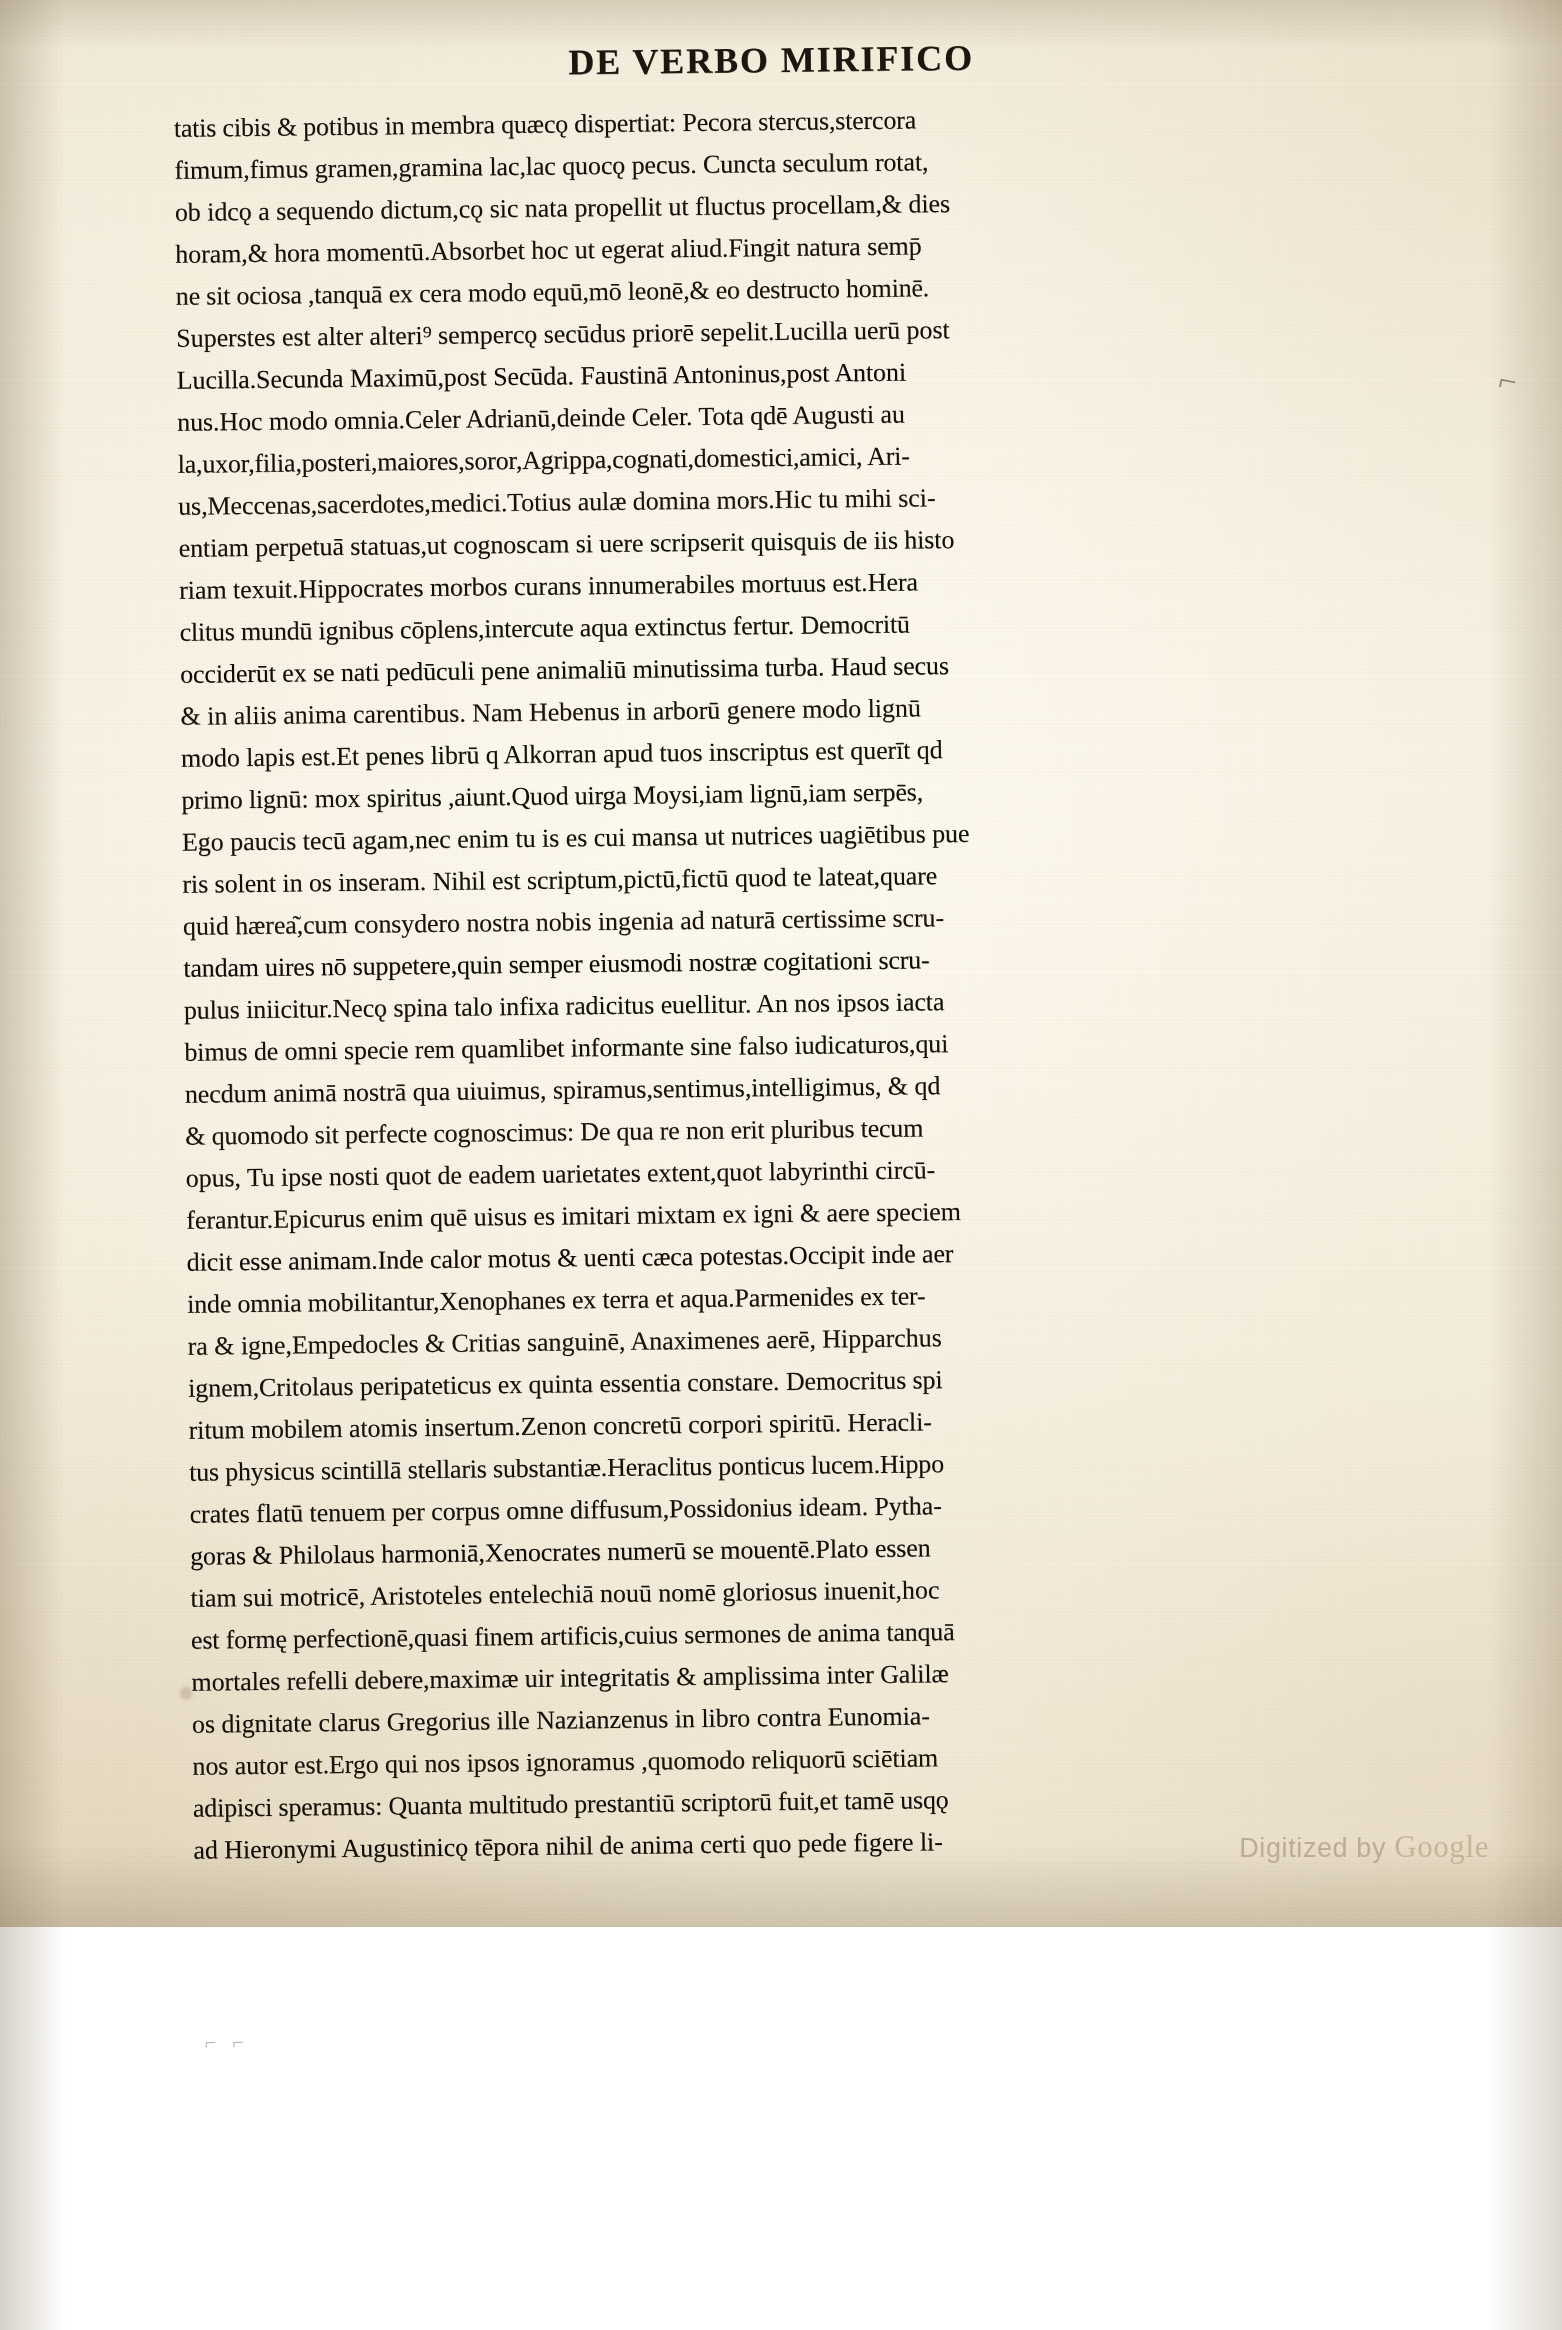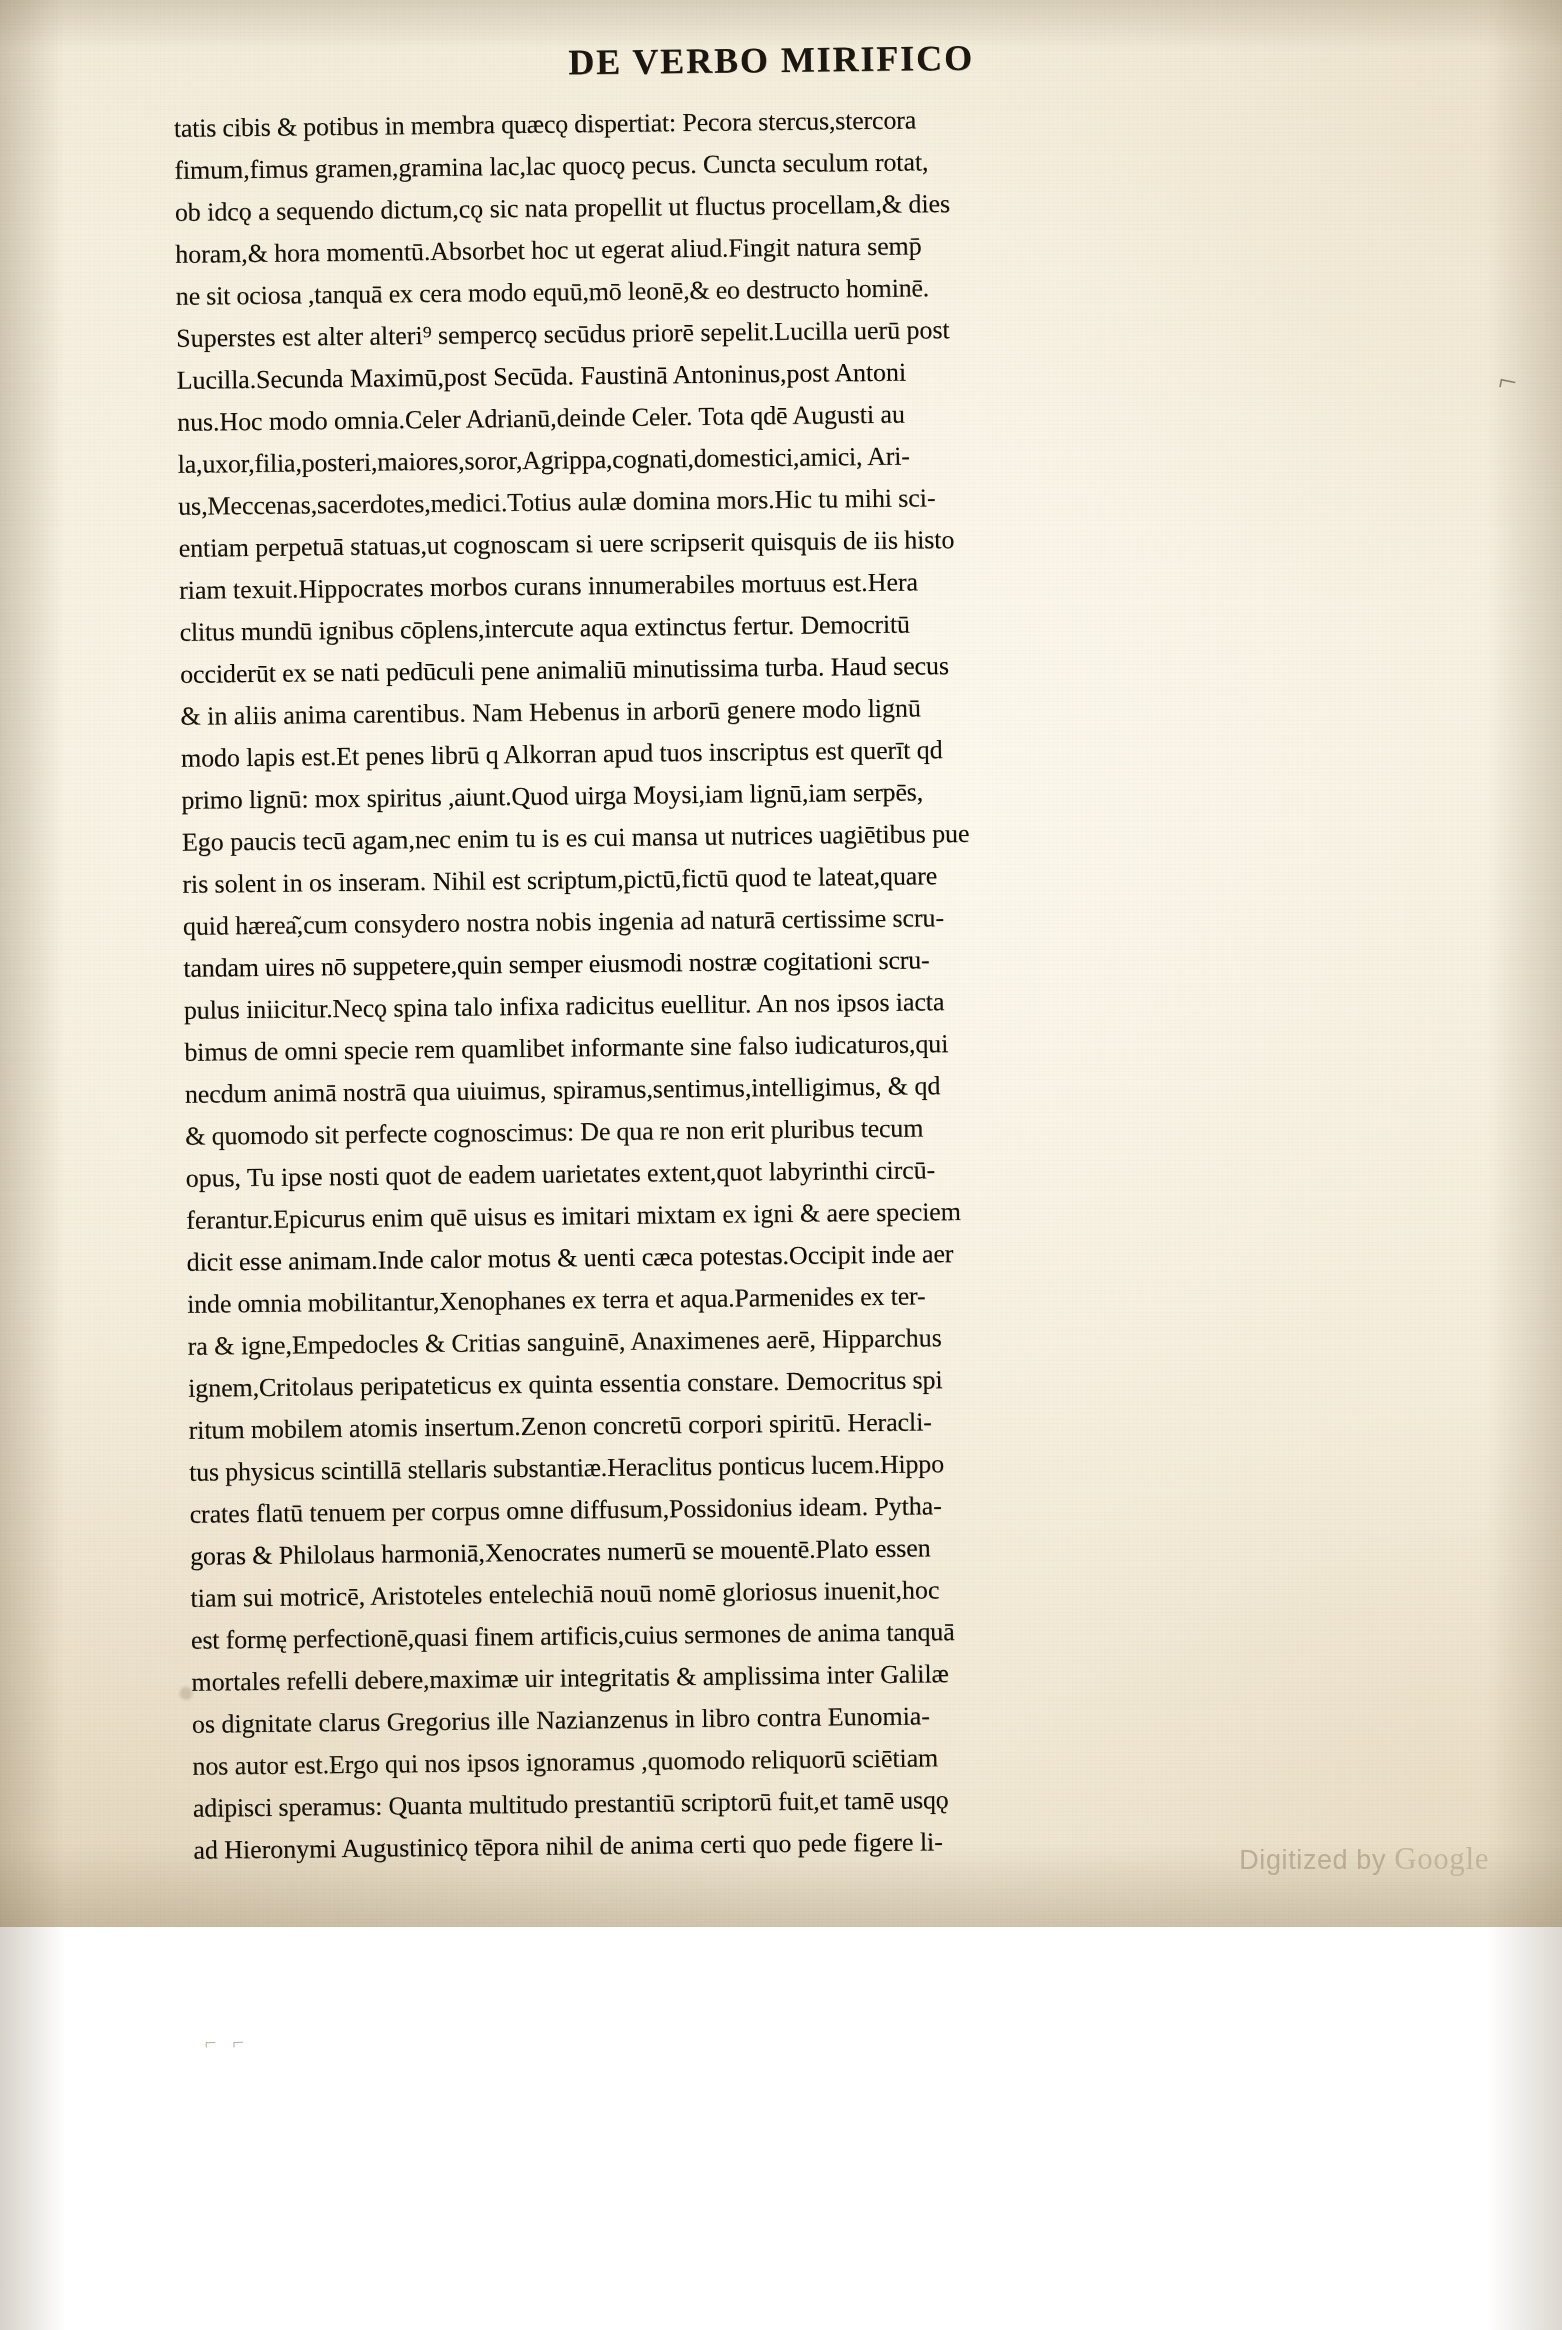--- a/index.html
+++ b/index.html
@@ -111,21 +111,21 @@
     width: 13px;
     height: 13px;
     border-radius: 50%;
     background: rgba(120,104,76,0.25);
     filter: blur(1.4px);
   }
 
   #digitized {
     position: absolute;
     right: 73px;
-    bottom: 50px;
+    bottom: 62px;
     font-family: "Liberation Sans", sans-serif;
     font-size: 27px;
     letter-spacing: 0.6px;
     color: #b9ab94;
     opacity: 0.95;
     white-space: nowrap;
   }
   #digitized .g {
     font-family: "Liberation Serif", serif;
     font-size: 31px;

